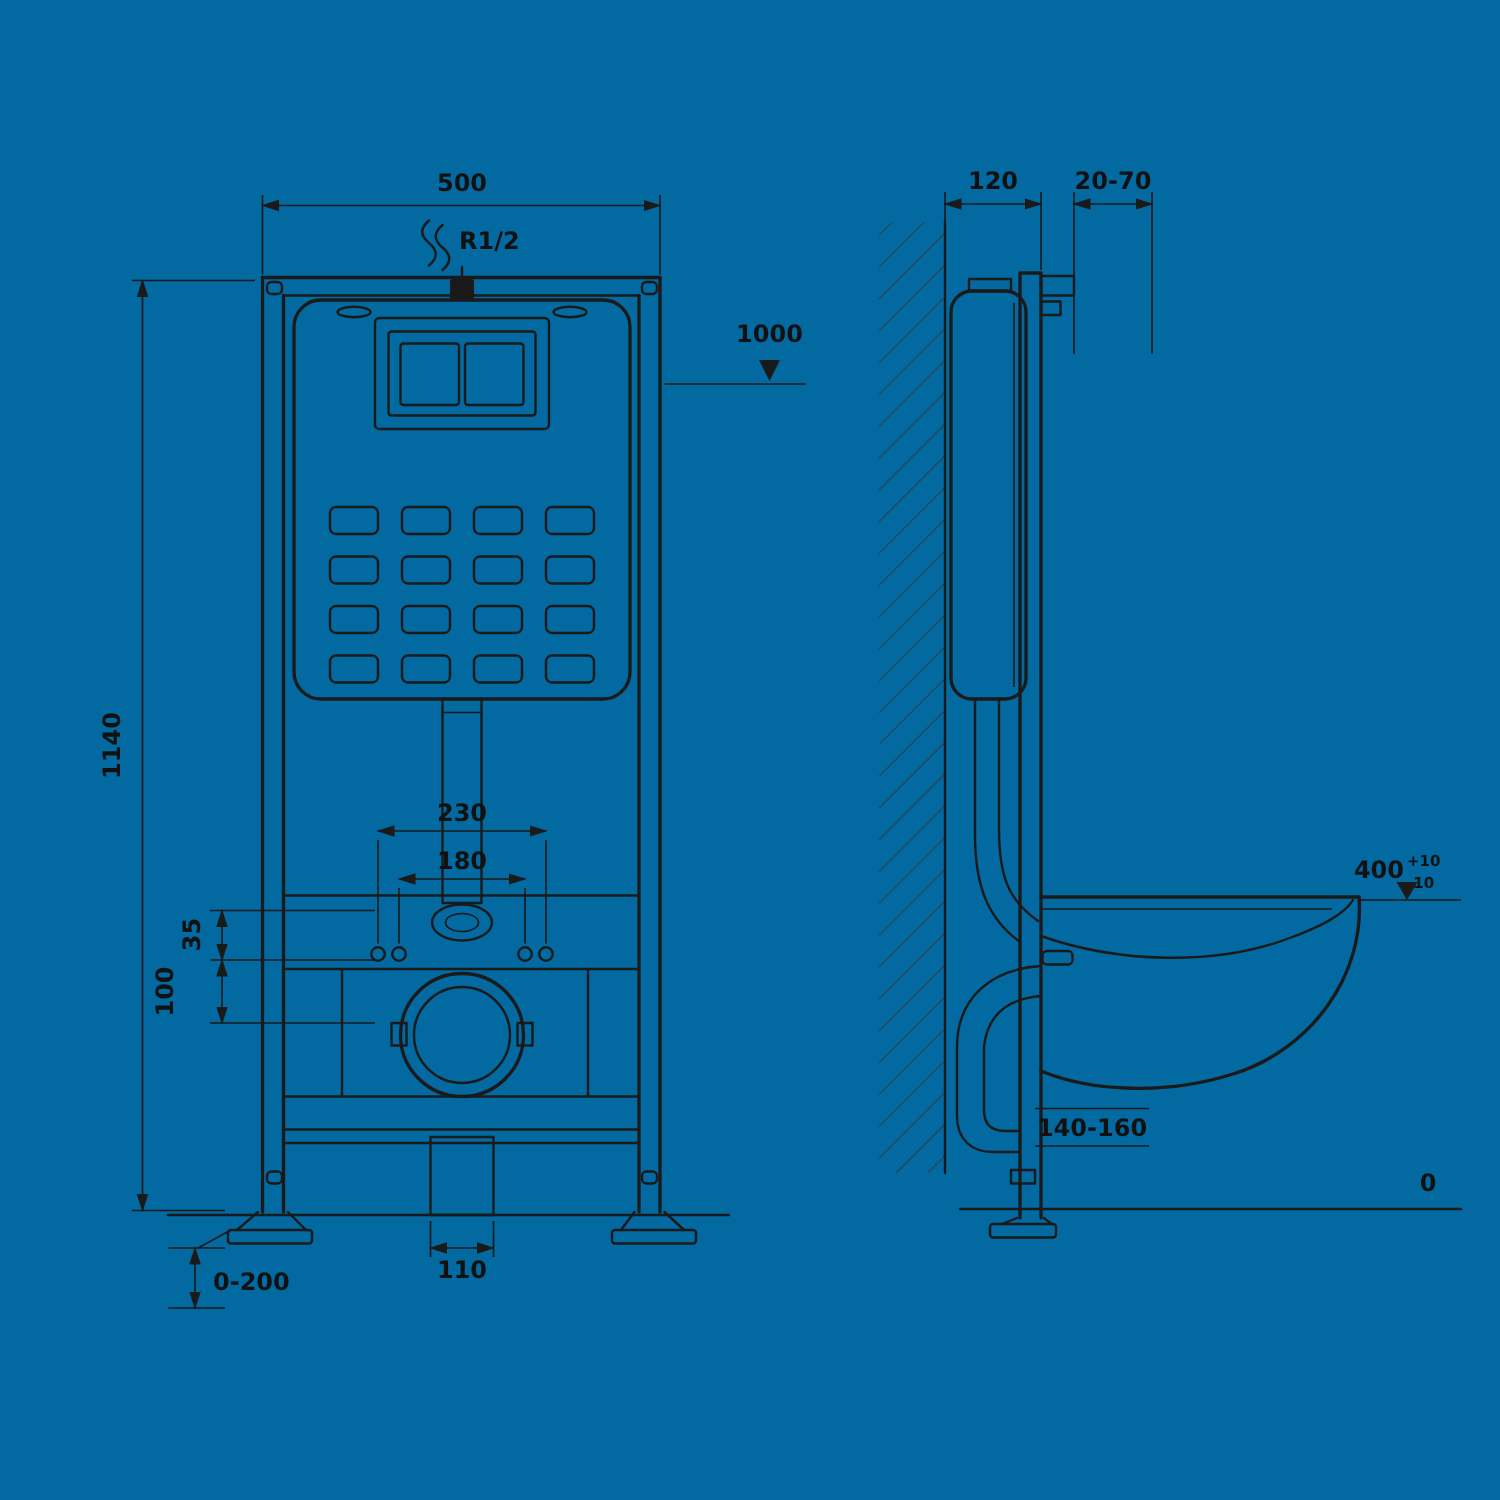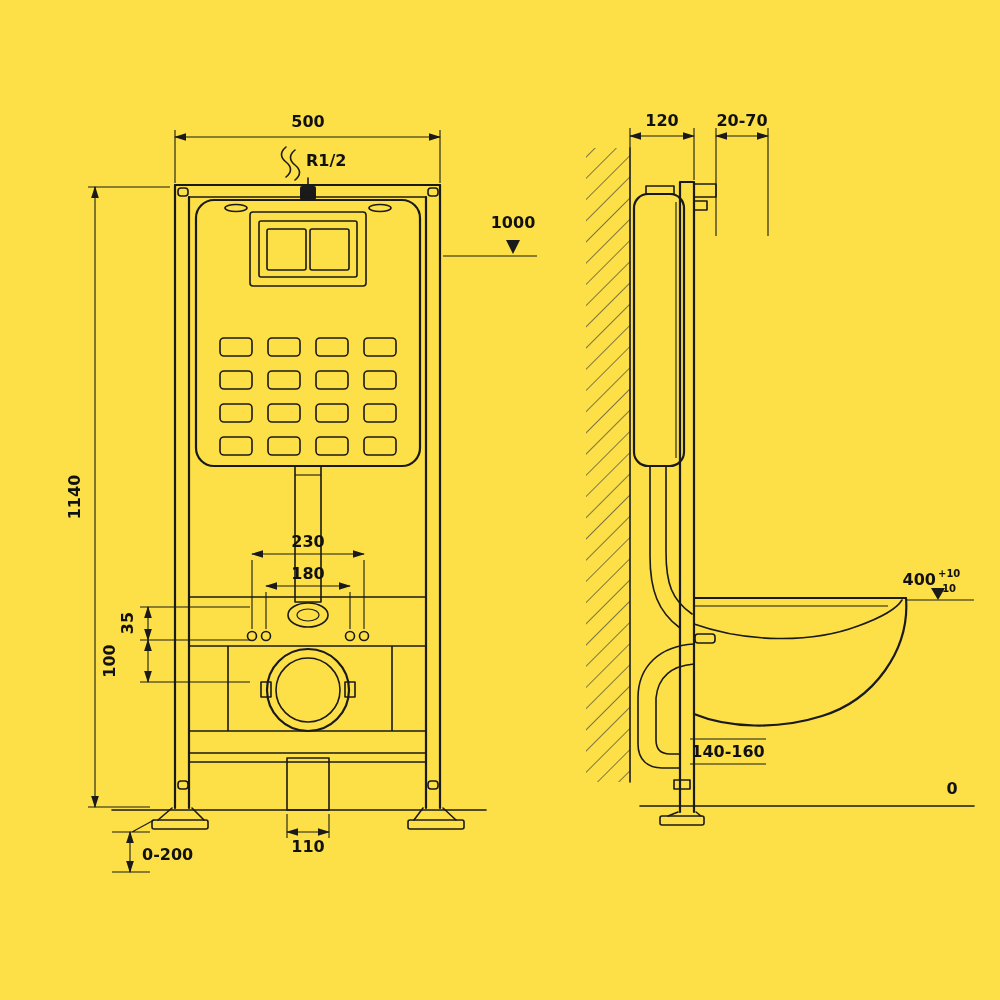--- a/index.html
+++ b/index.html
@@ -1,16 +1,16 @@
 <!DOCTYPE html>
 <html><head>
 <meta charset="utf-8">
 <style>
   html,body{margin:0;padding:0;background:#fff;}
-  .stage{width:1000px;height:1000px;position:relative;background:#fde047;overflow:hidden;}
+  .stage{width:1000px;height:1000px;position:relative;background:#0369a1;overflow:hidden;}
   svg{position:absolute;inset:0;}
   .sl{stroke:#1a1a1a;stroke-width:2.2;fill:none;stroke-linecap:round;stroke-linejoin:round;}
   .sm{stroke:#1a1a1a;stroke-width:1.6;fill:none;stroke-linecap:round;stroke-linejoin:round;}
   .sd{stroke:#1a1a1a;stroke-width:1.1;fill:none;}
   .tx{font-family:"DejaVu Sans",sans-serif;font-size:16px;font-weight:bold;fill:#111;}
   .ts{font-family:"DejaVu Sans",sans-serif;font-size:10px;font-weight:bold;fill:#111;}
   .fil{fill:#1a1a1a;stroke:none;}
 </style>
 </head>
 <body>

